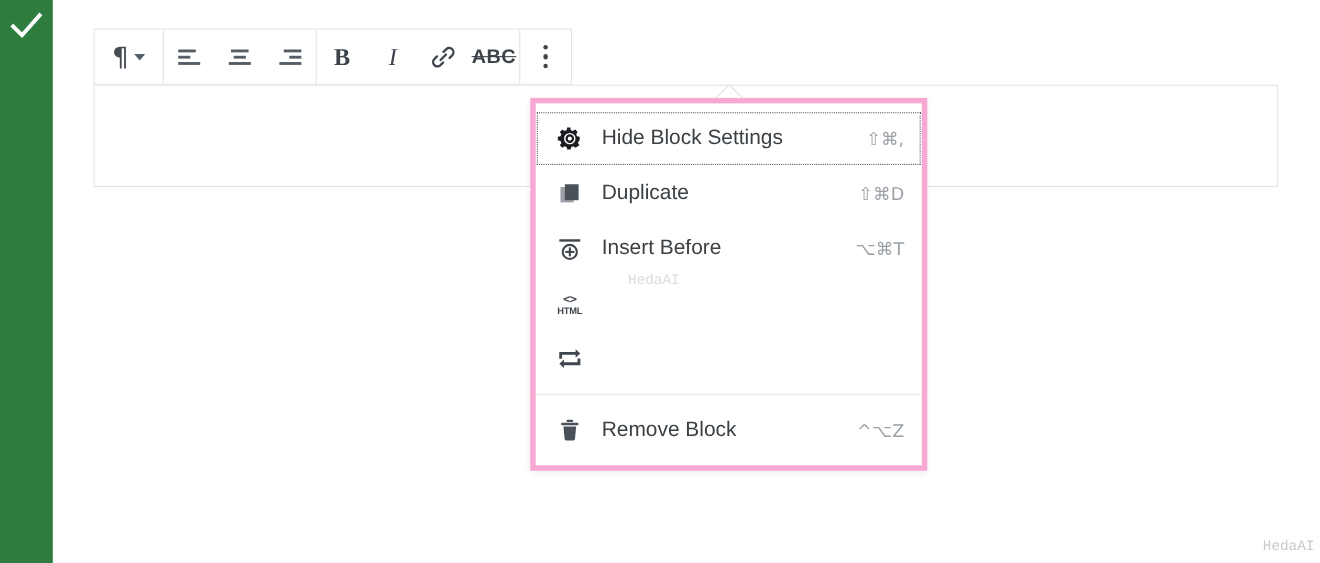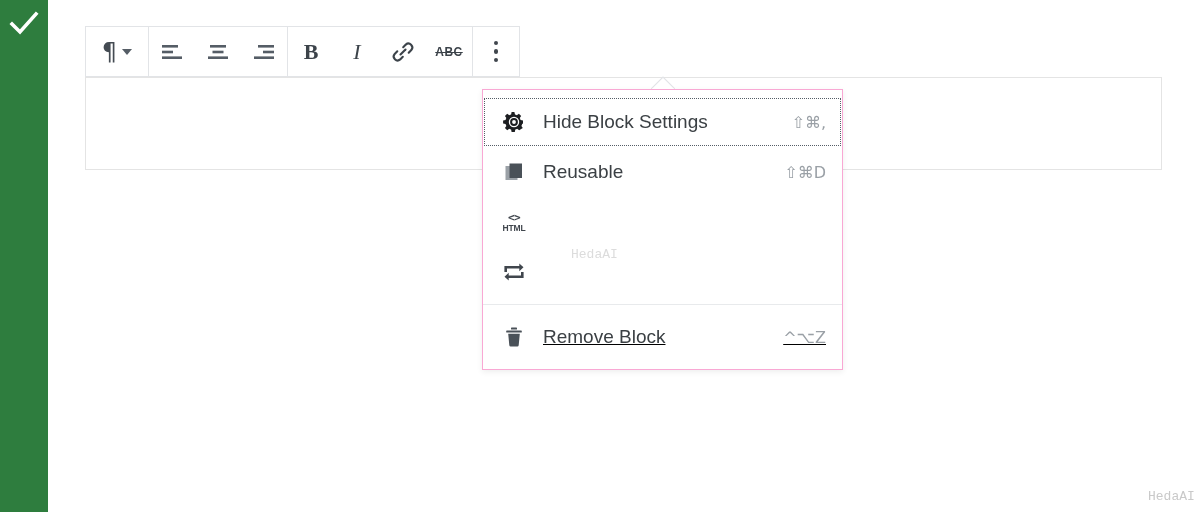--- a/index.html
+++ b/index.html
@@ -82,21 +82,21 @@
   }
   .bold-ico {
     font-size: 22px; font-weight: bold; color: #3c434a;
     font-family: "Liberation Serif", serif;
   }
   .ital-ico {
     font-size: 22px; font-style: italic; color: #3c434a;
     font-family: "Liberation Serif", serif;
   }
   .strike-ico {
-    font-size: 12px;
+    font-size: 18px;
     font-weight: bold;
     letter-spacing: .5px;
     color: #3c434a;
     text-decoration: line-through;
     font-family: "Liberation Sans", sans-serif;
   }
   .dots {
     display: flex; flex-direction: column;
     gap: 4px; align-items: center;
   }
@@ -114,27 +114,27 @@
     width: 24px; height: 13px;
     z-index: 6;
   }
 
   
   #menu {
     position: absolute;
     left: 482px; top: 89px;
     width: 361px;
     background: #ffffff;
-    border: 1px solid #f9a8d4;
+    border: 5px solid #f9a8d4;
     box-shadow: 0 2px 6px rgba(0,0,0,.07);
     box-sizing: border-box;
     z-index: 4;
   }
   .menu-section { padding: 7px 0; }
-  .menu-section + .menu-section { border-top: 1px solid #e8eaec; text-decoration: underline; }
+  .menu-section + .menu-section { border-top: 1px solid #e8eaec; }
   .menu-item {
     display: flex;
     align-items: center;
     height: 50px;
     padding: 0 16px 0 18px;
     box-sizing: border-box;
     cursor: pointer;
   }
   .menu-item .mi-icon {
     width: 26px;
@@ -291,24 +291,36 @@
       <span class="mi-short">⇧⌘,</span>
     </div>
 
     <div class="menu-item">
       <span class="mi-icon">
         <svg width="24" height="24" viewBox="0 0 24 24">
           <rect x="3.5" y="6" width="12" height="14" fill="#9aa0a6"></rect>
           <rect x="7.5" y="3.5" width="12.5" height="14.5" fill="#4a5158"></rect>
         </svg>
       </span>
-      <span class="mi-label">Reusable</span>
+      <span class="mi-label">Duplicate</span>
       <span class="mi-short">⇧⌘D</span>
     </div>
 
+    <div class="menu-item">
+      <span class="mi-icon">
+        <svg width="24" height="24" viewBox="0 0 24 24">
+          <rect x="2.5" y="3.5" width="19" height="2.2" fill="#40464d"></rect>
+          <circle cx="12" cy="15" r="6.4" fill="none" stroke="#40464d" stroke-width="1.9"></circle>
+          <rect x="11.1" y="10.9" width="1.9" height="8.2" fill="#40464d"></rect>
+          <rect x="7.9" y="14.05" width="8.2" height="1.9" fill="#40464d"></rect>
+        </svg>
+      </span>
+      <span class="mi-label">Insert Before</span>
+      <span class="mi-short">⌥⌘T</span>
+    </div>
 
 
     <div class="menu-item">
       <span class="mi-icon">
         <span class="html-ico">
           <span class="ang">&lt;&gt;</span>
           <span class="txt">HTML</span>
         </span>
       </span>
       <span class="mi-short"></span>

